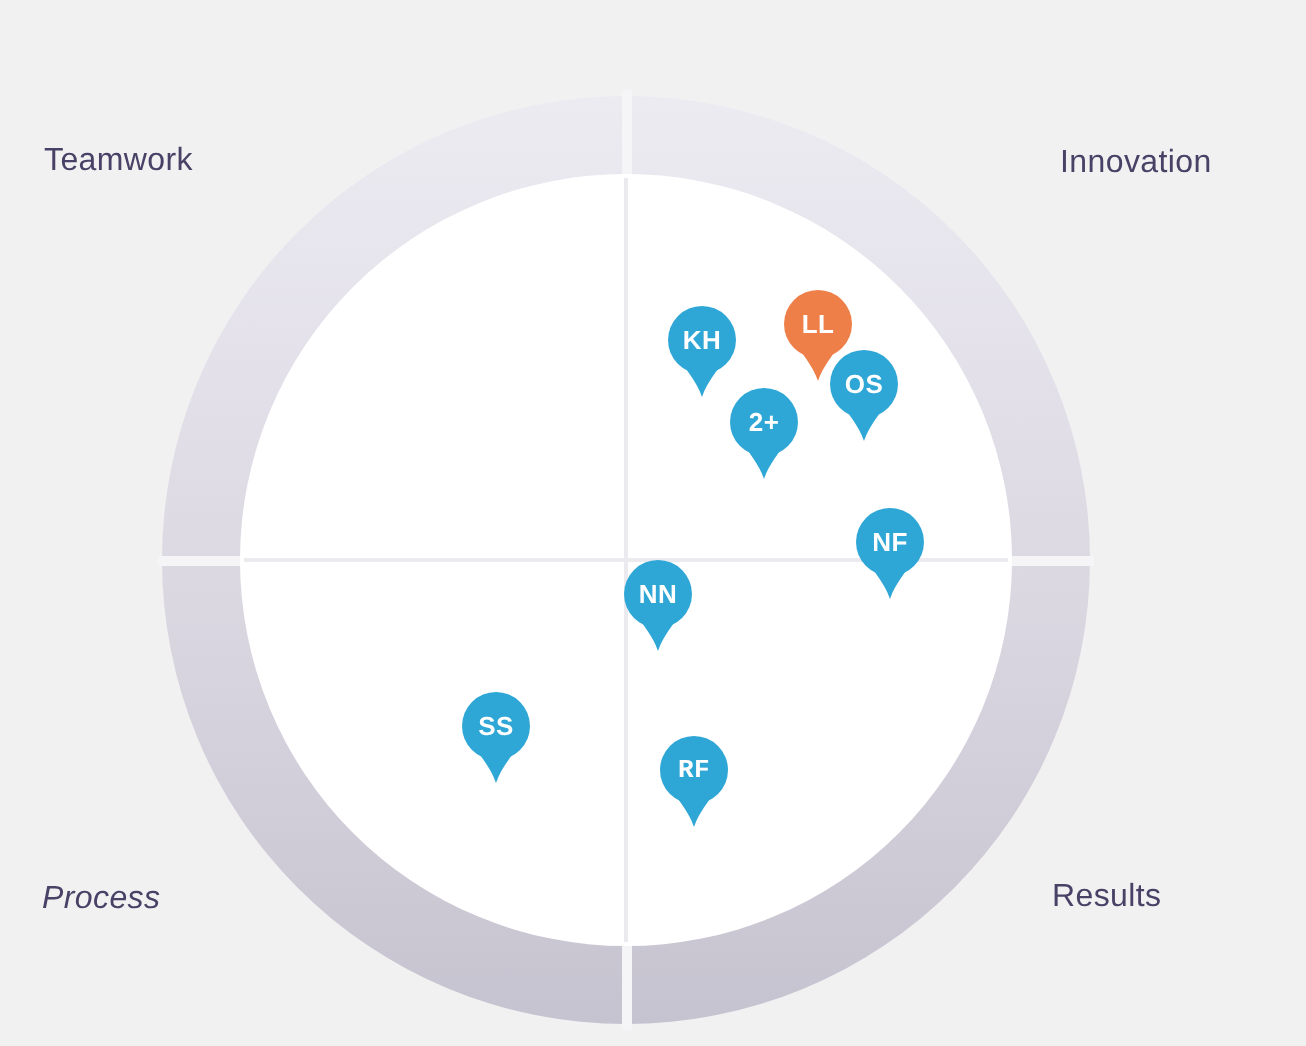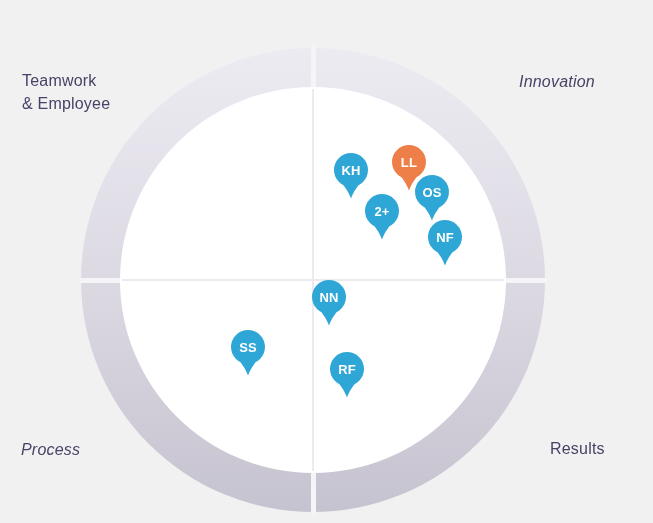--- a/index.html
+++ b/index.html
@@ -61,23 +61,23 @@
   
   .quad-label {
     position: absolute;
     color: #4A4266;
     font-size: 16px;
     line-height: 23px;
     letter-spacing: 0.2px;
   }
   .quad-label div { white-space: nowrap; }
   .ql-top-left     { left: 22px;  top: 69px;  }
-  .ql-top-right    { left: 519px; top: 70px; font-style: italic;  }
+  .ql-top-right    { left: 530px; top: 70px;  }
   .ql-bottom-left  { left: 21px;  top: 438px; font-style: italic; }
-  .ql-bottom-right { left: 526px; top: 437px; margin-left: 24px; }
+  .ql-bottom-right { left: 526px; top: 437px; }
   
   .pin {
     position: absolute;
     width: 34px;
     height: 46px;
     cursor: pointer;
   }
   .pin svg { display: block; width: 34px; height: 46px; }
   .pin .pin-label {
     position: absolute;
@@ -101,21 +101,20 @@
   <div class="gap gap-bottom"></div>
   <div class="gap gap-left"></div>
   <div class="gap gap-right"></div>
 
   <div class="inner-circle"></div>
   <div class="axis-v"></div>
   <div class="axis-h"></div>
 
   <div class="quad-label ql-top-left">
     <div>Teamwork</div>
-    <div>&amp; Employee</div>
   </div>
 
   <div class="quad-label ql-top-right">
     <div>Innovation</div>
   </div>
 
   <div class="quad-label ql-bottom-left">
     <div>Process</div>
   </div>
 
@@ -145,42 +144,42 @@
         </svg>
         <span class="pin-label">OS</span>
       </div>
       <div class="pin" style="left: 365px; top: 194px;">
         <svg viewBox="0 0 34 46">
           <circle cx="17" cy="17" r="17" fill="#2FA7D6"></circle>
           <path d="M5.8 26.5 C10 33.5 14.2 37.5 17 45.5 C19.8 37.5 24 33.5 28.2 26.5 Z" fill="#2FA7D6"></path>
         </svg>
         <span class="pin-label">2+</span>
       </div>
-      <div class="pin" style="left: 428px; top: 220px;">
+      <div class="pin" style="left: 428px; top: 254px;">
         <svg viewBox="0 0 34 46">
           <circle cx="17" cy="17" r="17" fill="#2FA7D6"></circle>
           <path d="M5.8 26.5 C10 33.5 14.2 37.5 17 45.5 C19.8 37.5 24 33.5 28.2 26.5 Z" fill="#2FA7D6"></path>
         </svg>
         <span class="pin-label">NF</span>
       </div>
       <div class="pin" style="left: 280px; top: 280px; margin-left: 32px;">
         <svg viewBox="0 0 34 46">
           <circle cx="17" cy="17" r="17" fill="#2FA7D6"></circle>
           <path d="M5.8 26.5 C10 33.5 14.2 37.5 17 45.5 C19.8 37.5 24 33.5 28.2 26.5 Z" fill="#2FA7D6"></path>
         </svg>
         <span class="pin-label">NN</span>
       </div>
-      <div class="pin" style="left: 231px; top: 330px;">
+      <div class="pin" style="left: 231px; top: 346px;">
         <svg viewBox="0 0 34 46">
           <circle cx="17" cy="17" r="17" fill="#2FA7D6"></circle>
           <path d="M5.8 26.5 C10 33.5 14.2 37.5 17 45.5 C19.8 37.5 24 33.5 28.2 26.5 Z" fill="#2FA7D6"></path>
         </svg>
         <span class="pin-label">SS</span>
       </div>
-      <div class="pin" style="left: 330px; top: 352px;">
+      <div class="pin" style="left: 330px; top: 368px; font-family: Liberation Mono, monospace;">
         <svg viewBox="0 0 34 46">
           <circle cx="17" cy="17" r="17" fill="#2FA7D6"></circle>
           <path d="M5.8 26.5 C10 33.5 14.2 37.5 17 45.5 C19.8 37.5 24 33.5 28.2 26.5 Z" fill="#2FA7D6"></path>
         </svg>
         <span class="pin-label">RF</span>
       </div>
     </div>
 
 </div>
 

